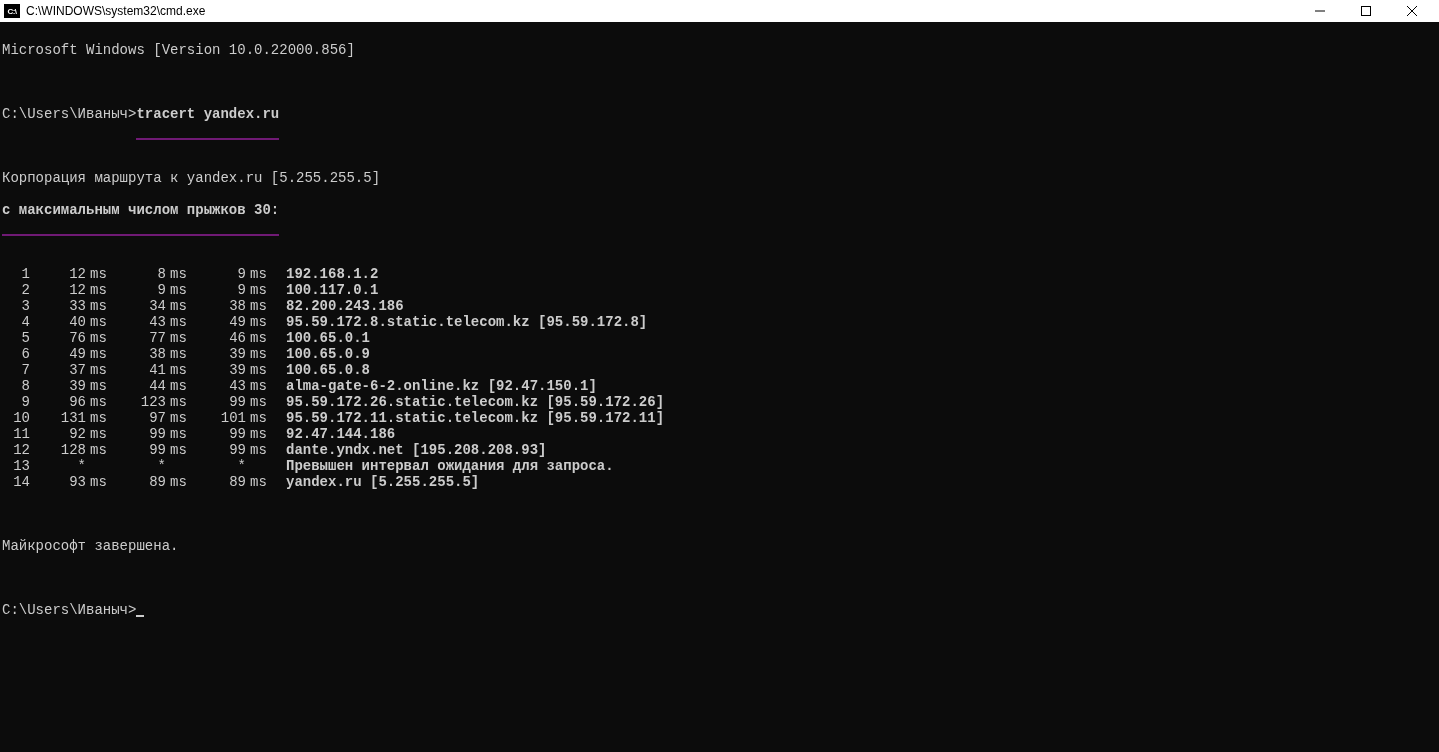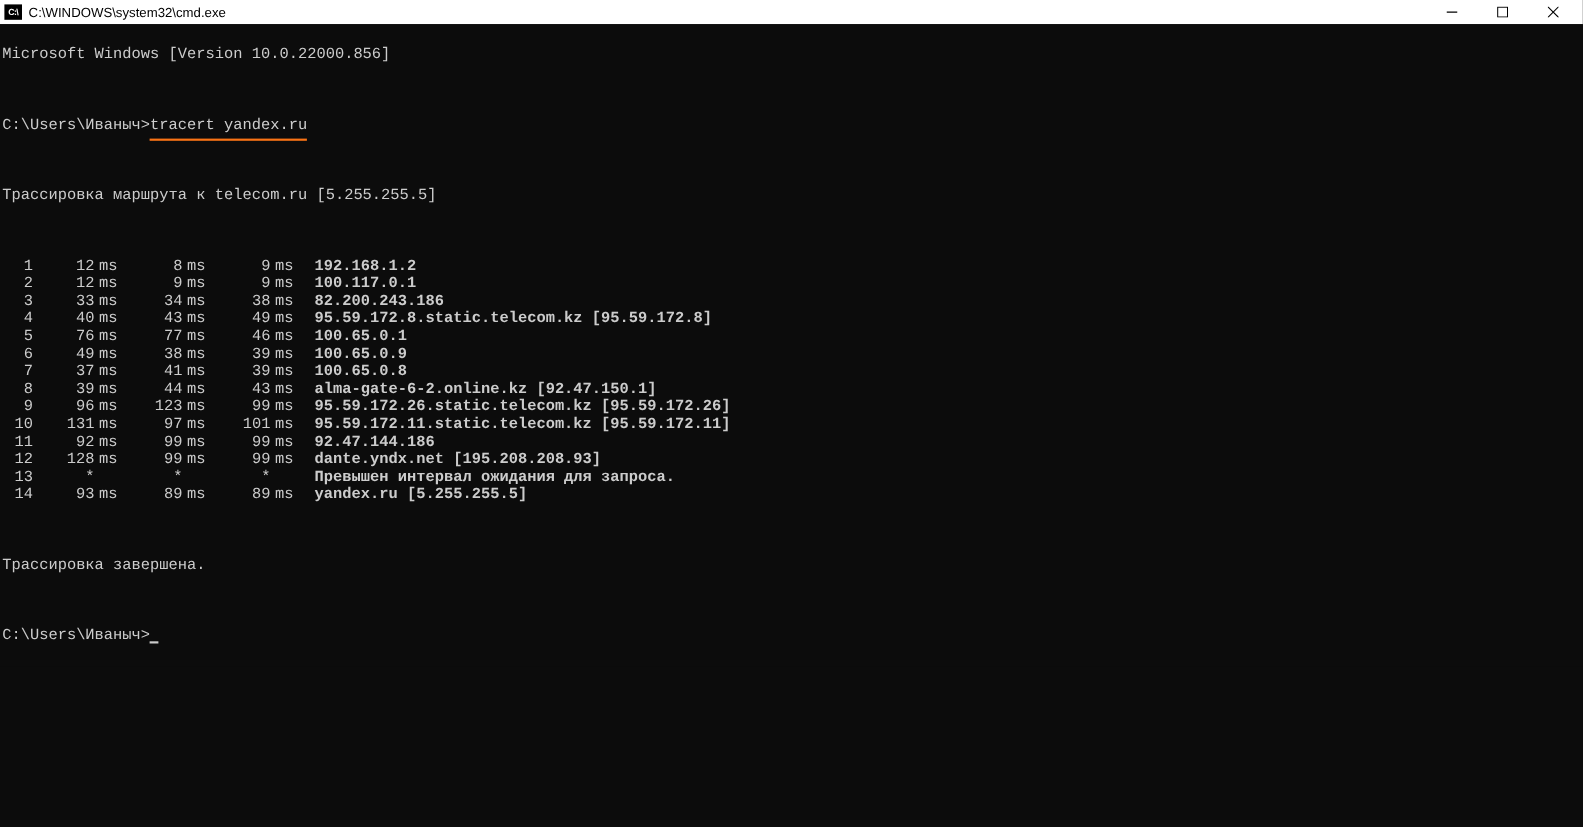--- a/index.html
+++ b/index.html
@@ -48,22 +48,23 @@
       cursor: pointer;
     }
     .titlebar-btn svg { width: 10px; height: 10px; }
     .terminal {
       background: #0c0c0c;
       padding: 4px 2px;
       line-height: 16px;
       white-space: pre;
     }
     .underline-red {
-      border-bottom: 2px solid #f97316;
-      padding-bottom: 4px;
+      border-bottom: 2px solid #701a75;
+      padding-bottom: 16px;
+      font-weight: bold;
     }
     .line { display: block; }
     .row { display: flex; }
     .hop-num { width: 28px; text-align: right; }
     .time-col { width: 56px; text-align: right; }
     .ms-col { width: 24px; padding-left: 4px; }
     .dest-col { padding-left: 16px; font-weight: bold; }
     .cursor {
       display: inline-block;
       width: 8px;
@@ -98,20 +99,21 @@
         </svg>
     </div>
   </div>
 </div>
 
 <div class="terminal">
 <span class="line">Microsoft Windows [Version 10.0.22000.856]</span>
 <span class="line">&nbsp;</span>
 <span class="line"><span>C:\Users\Иваныч&gt;</span><span class="underline-red">tracert yandex.ru</span></span>
 <span class="line">&nbsp;</span>
-<span class="line">Трассировка маршрута к telecom.ru [5.255.255.5]</span>
+<span class="line">Корпорация маршрута к yandex.ru [5.255.255.5]</span>
+<span class="line"><span class="underline-red">с максимальным числом прыжков 30:</span></span>
 <span class="line">&nbsp;</span>
 <div id="hops-container"><div class="row line"><span class="hop-num">1</span><span class="time-col">12</span><span class="ms-col">ms</span><span class="time-col">8</span><span class="ms-col">ms</span><span class="time-col">9</span><span class="ms-col">ms</span><span class="dest-col">192.168.1.2</span></div><div class="row line"><span class="hop-num">2</span><span class="time-col">12</span><span class="ms-col">ms</span><span class="time-col">9</span><span class="ms-col">ms</span><span class="time-col">9</span><span class="ms-col">ms</span><span class="dest-col">100.117.0.1</span></div><div class="row line"><span class="hop-num">3</span><span class="time-col">33</span><span class="ms-col">ms</span><span class="time-col">34</span><span class="ms-col">ms</span><span class="time-col">38</span><span class="ms-col">ms</span><span class="dest-col">82.200.243.186</span></div><div class="row line"><span class="hop-num">4</span><span class="time-col">40</span><span class="ms-col">ms</span><span class="time-col">43</span><span class="ms-col">ms</span><span class="time-col">49</span><span class="ms-col">ms</span><span class="dest-col">95.59.172.8.static.telecom.kz [95.59.172.8]</span></div><div class="row line"><span class="hop-num">5</span><span class="time-col">76</span><span class="ms-col">ms</span><span class="time-col">77</span><span class="ms-col">ms</span><span class="time-col">46</span><span class="ms-col">ms</span><span class="dest-col">100.65.0.1</span></div><div class="row line"><span class="hop-num">6</span><span class="time-col">49</span><span class="ms-col">ms</span><span class="time-col">38</span><span class="ms-col">ms</span><span class="time-col">39</span><span class="ms-col">ms</span><span class="dest-col">100.65.0.9</span></div><div class="row line"><span class="hop-num">7</span><span class="time-col">37</span><span class="ms-col">ms</span><span class="time-col">41</span><span class="ms-col">ms</span><span class="time-col">39</span><span class="ms-col">ms</span><span class="dest-col">100.65.0.8</span></div><div class="row line"><span class="hop-num">8</span><span class="time-col">39</span><span class="ms-col">ms</span><span class="time-col">44</span><span class="ms-col">ms</span><span class="time-col">43</span><span class="ms-col">ms</span><span class="dest-col">alma-gate-6-2.online.kz [92.47.150.1]</span></div><div class="row line"><span class="hop-num">9</span><span class="time-col">96</span><span class="ms-col">ms</span><span class="time-col">123</span><span class="ms-col">ms</span><span class="time-col">99</span><span class="ms-col">ms</span><span class="dest-col">95.59.172.26.static.telecom.kz [95.59.172.26]</span></div><div class="row line"><span class="hop-num">10</span><span class="time-col">131</span><span class="ms-col">ms</span><span class="time-col">97</span><span class="ms-col">ms</span><span class="time-col">101</span><span class="ms-col">ms</span><span class="dest-col">95.59.172.11.static.telecom.kz [95.59.172.11]</span></div><div class="row line"><span class="hop-num">11</span><span class="time-col">92</span><span class="ms-col">ms</span><span class="time-col">99</span><span class="ms-col">ms</span><span class="time-col">99</span><span class="ms-col">ms</span><span class="dest-col">92.47.144.186</span></div><div class="row line"><span class="hop-num">12</span><span class="time-col">128</span><span class="ms-col">ms</span><span class="time-col">99</span><span class="ms-col">ms</span><span class="time-col">99</span><span class="ms-col">ms</span><span class="dest-col">dante.yndx.net [195.208.208.93]</span></div><div class="row line"><span class="hop-num">13</span><span class="time-col">*</span><span class="ms-col"></span><span class="time-col">*</span><span class="ms-col"></span><span class="time-col">*</span><span class="ms-col"></span><span class="dest-col">Превышен интервал ожидания для запроса.</span></div><div class="row line"><span class="hop-num">14</span><span class="time-col">93</span><span class="ms-col">ms</span><span class="time-col">89</span><span class="ms-col">ms</span><span class="time-col">89</span><span class="ms-col">ms</span><span class="dest-col">yandex.ru [5.255.255.5]</span></div></div>
 <span class="line">&nbsp;</span>
-<span class="line">Трассировка завершена.</span>
+<span class="line">Майкрософт завершена.</span>
 <span class="line">&nbsp;</span>
 <span class="line"><span>C:\Users\Иваныч&gt;</span><span class="cursor"></span></span>
 </div>
 
 </body></html>

